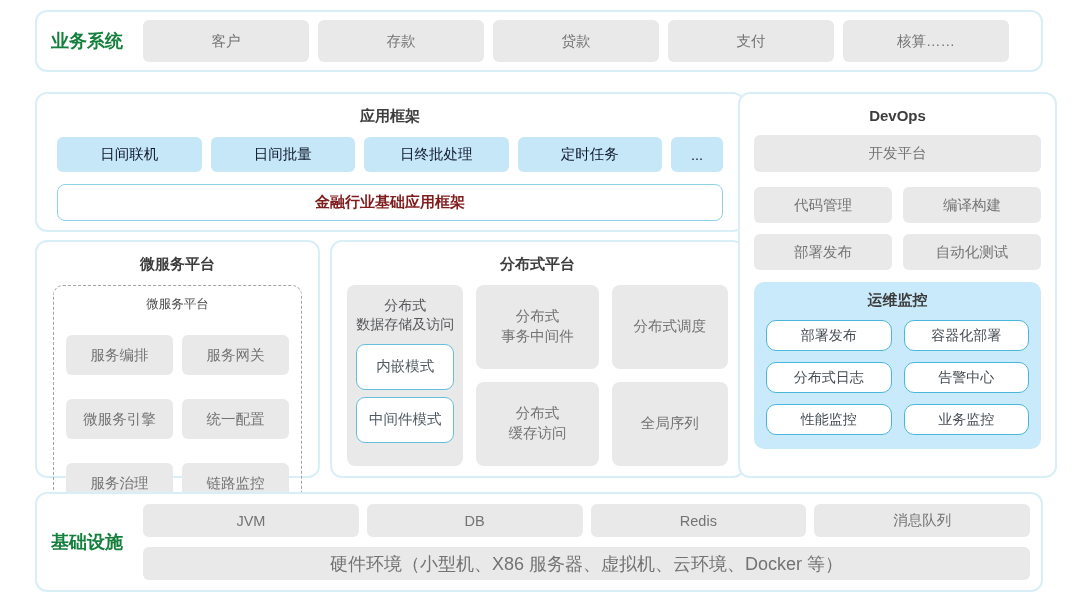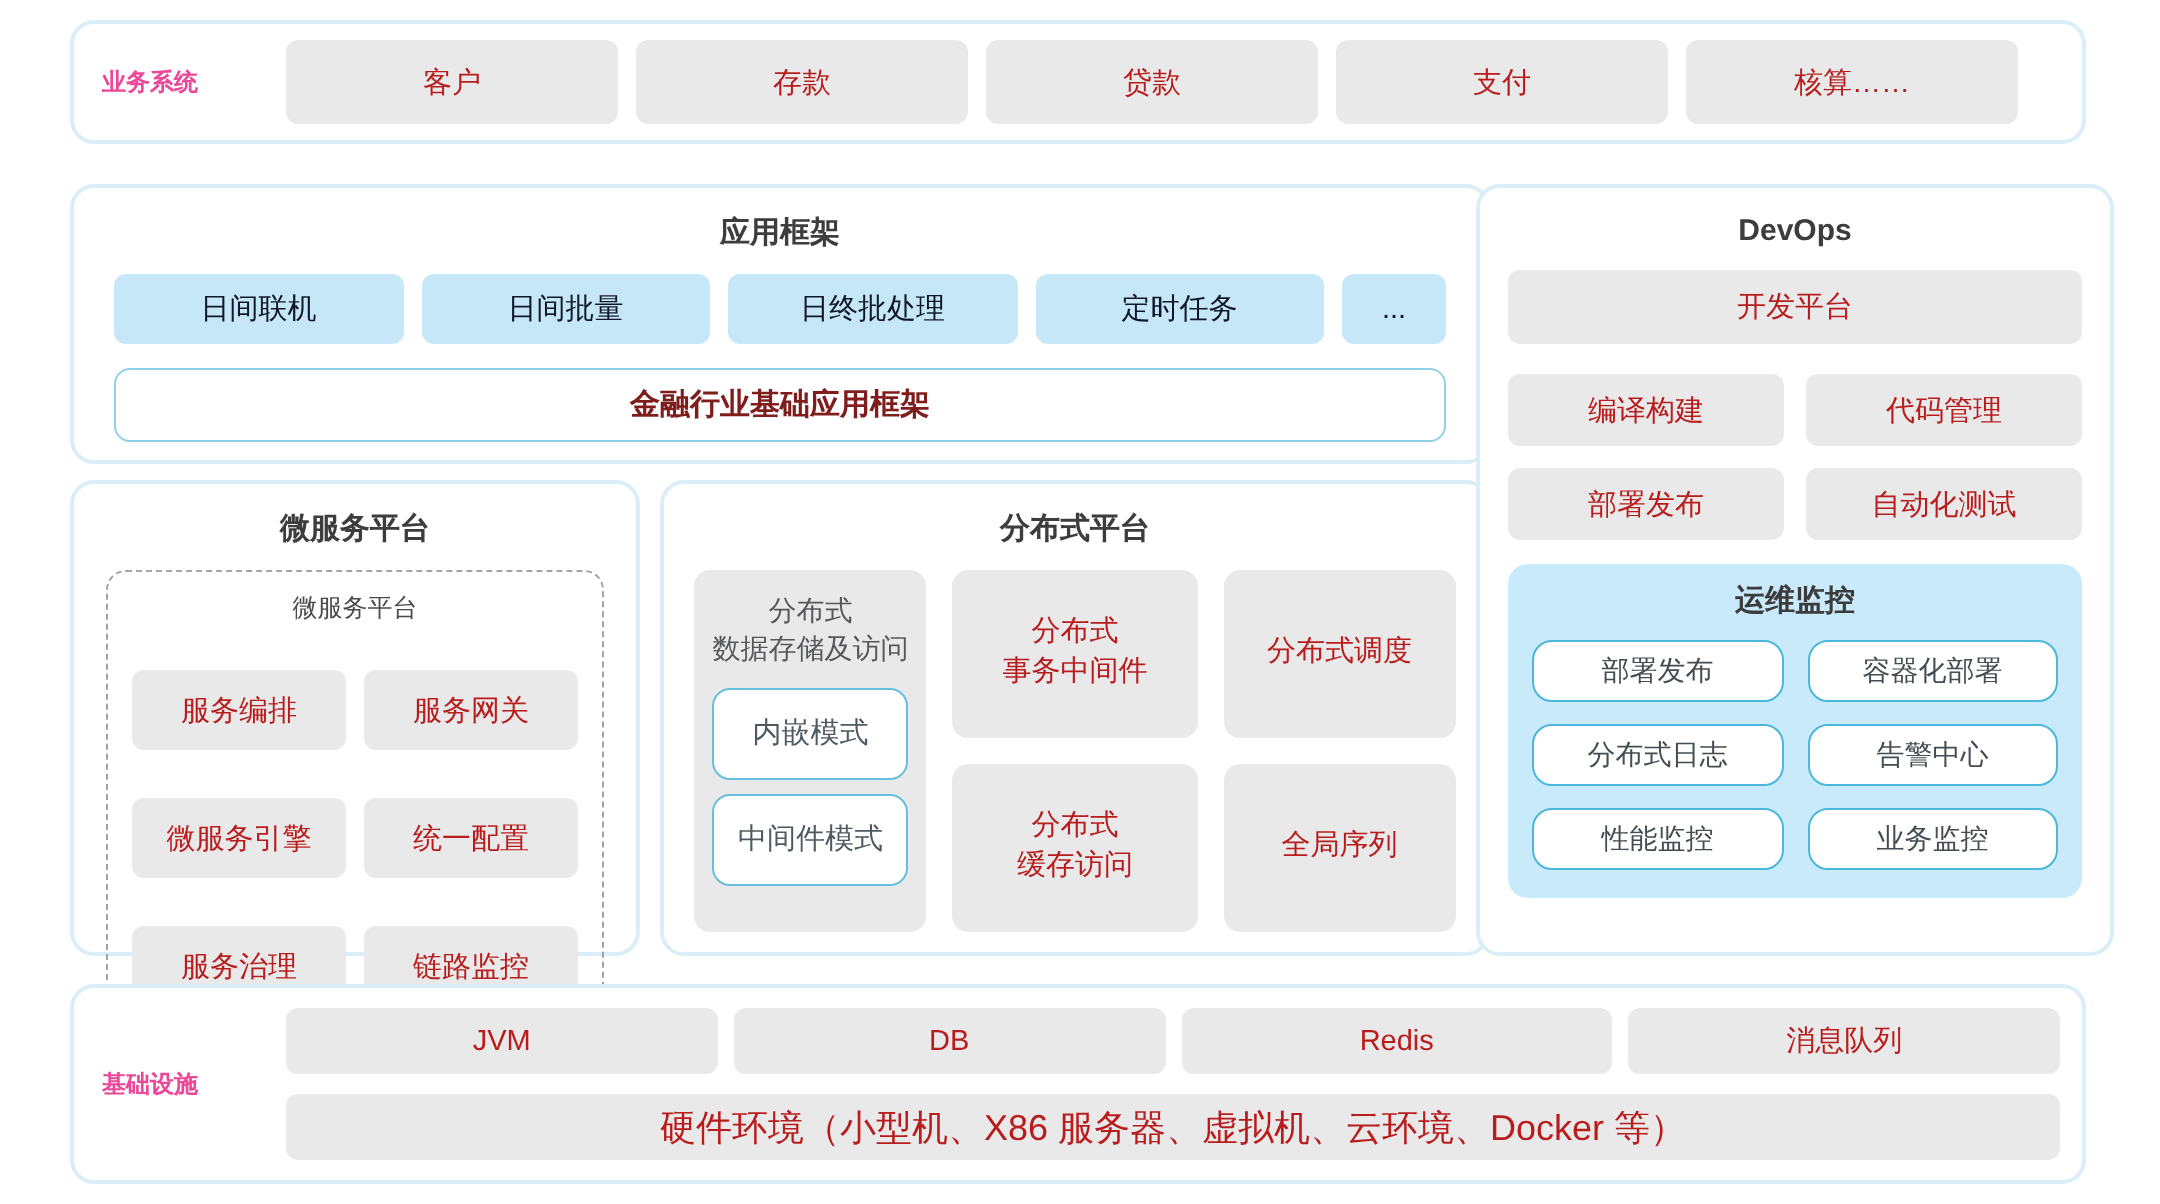--- a/index.html
+++ b/index.html
@@ -18,34 +18,34 @@
     font-weight: 600;
     color: #3d3d3d;
     padding: 13px 0 11px;
   }
   .chip {
     display: flex;
     align-items: center;
     justify-content: center;
     border-radius: 6px;
     font-size: 14.5px;
-    color: #b91c1c;
+    color: #737373;
     text-align: center;
   }
   .gray { background: #e9e9ea; }
   .blue { background: #c5e7f8; color: #0f172a; }
   .pre { white-space: pre-line; line-height: 1.35; }
 
   
   .sec-business {
     left: 35px; top: 10px; width: 1008px; height: 62px;
     display: flex; align-items: center;
     padding: 0 32px 0 14px; gap: 18px;
   }
-  .side-label { width: 74px; font-size: 12px; font-weight: 600; color: #ec4899; flex: none; }
+  .side-label { width: 74px; font-size: 18px; font-weight: 600; color: #15803d; flex: none; }
   .chip-row { flex: 1; display: flex; gap: 9px; }
   .sec-business .chip { flex: 1; height: 42px; }
 
   
   .sec-appframework { left: 35px; top: 92px; width: 710px; height: 140px; padding: 0 20px; }
   .af-chips { display: flex; gap: 9px; height: 35px; }
   .af-chips .chip { flex: 1; }
   .af-chips .chip.small { flex: 0 0 52px; }
   .base-framework {
     margin-top: 12px; height: 37px;
@@ -175,22 +175,22 @@
 缓存访问</div>
     <div class="chip gray dp-cell pre">全局序列</div>
   </div>
 </section>
 
 <section class="box sec-devops">
   <div class="sec-title">DevOps</div>
   <div class="devops-inner">
     <div class="chip gray dev-platform">开发平台</div>
     <div class="devops-grid">
+      <div class="chip gray">代码管理</div>
       <div class="chip gray">编译构建</div>
-      <div class="chip gray">代码管理</div>
       <div class="chip gray">部署发布</div>
       <div class="chip gray">自动化测试</div>
     </div>
   </div>
   <div class="ops-panel">
     <div class="ops-title">运维监控</div>
     <div class="ops-grid">
       <div class="ops-chip">部署发布</div>
       <div class="ops-chip">容器化部署</div>
       <div class="ops-chip">分布式日志</div>

